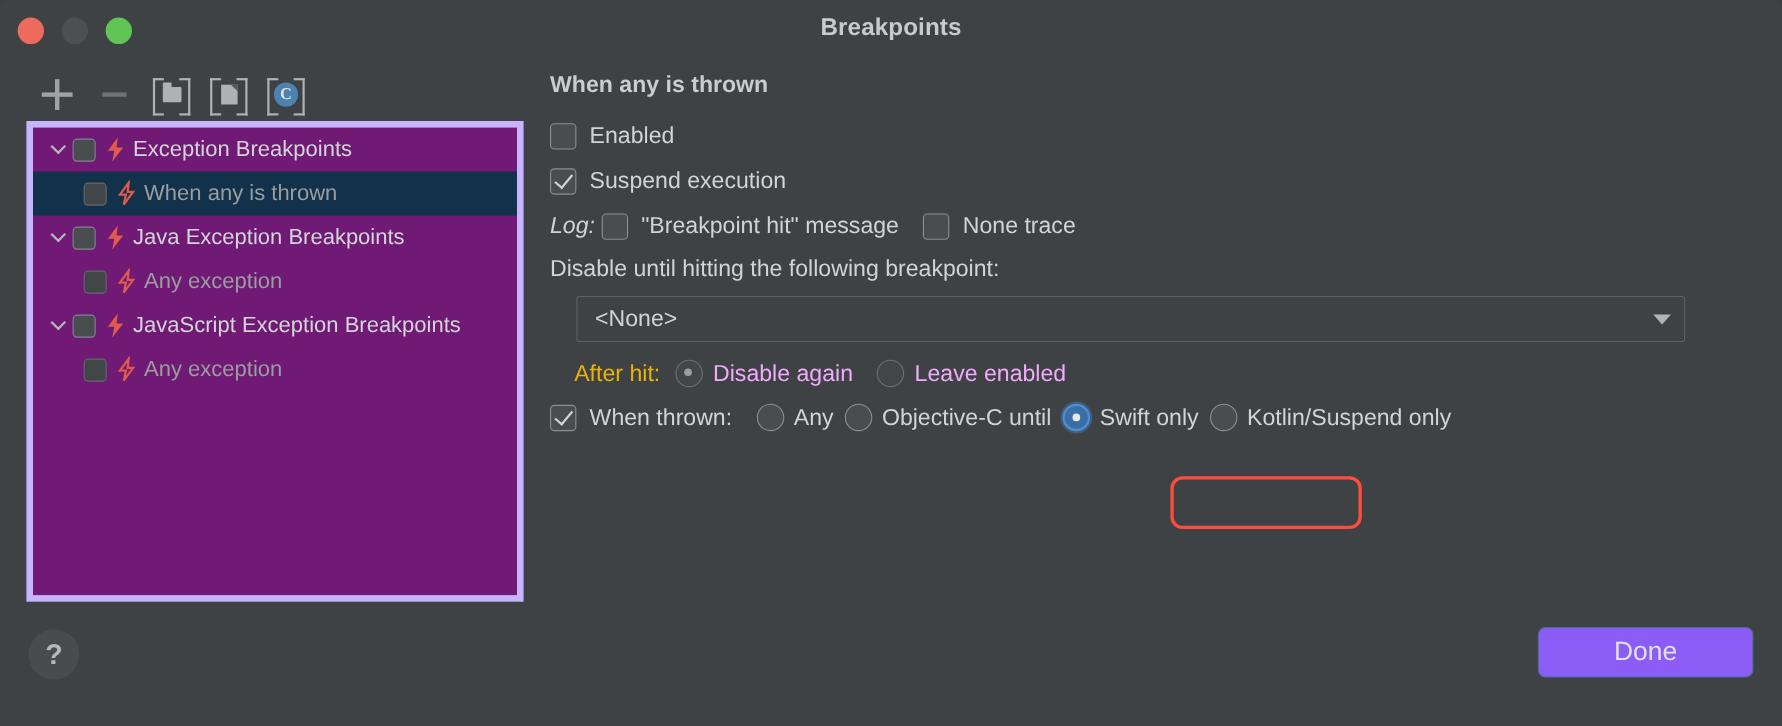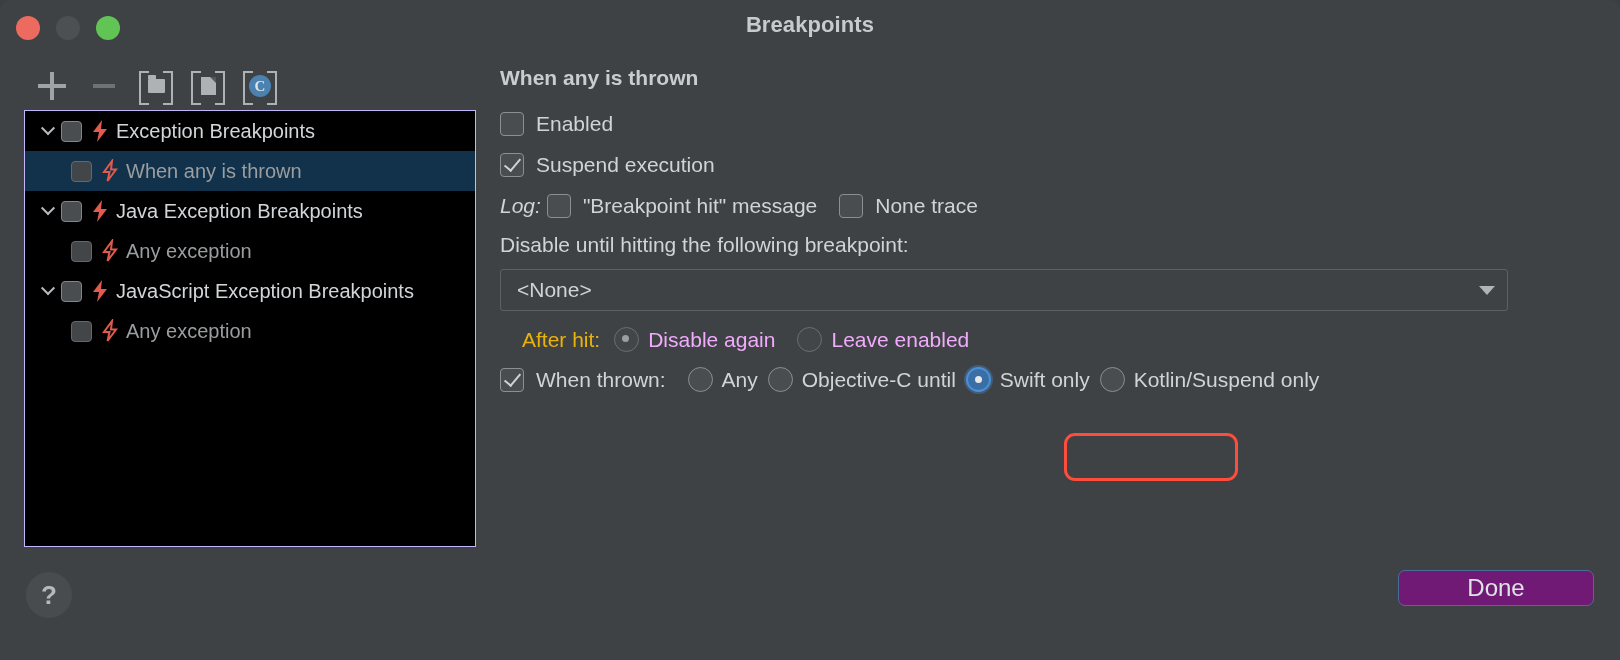--- a/index.html
+++ b/index.html
@@ -91,22 +91,22 @@
     color: #dfe3e5; font-size: 15px; font-weight: bold;
     font-family: "Liberation Serif", serif;
     display: flex; align-items: center; justify-content: center;
     line-height: 1;
   }
 
   
   #tree-panel {
     position: absolute; left: 24px; top: 110px;
     width: 452px; height: 437px;
-    background: #000000;
-    border: 1px solid #c4b5fd;
+    background: #701a75;
+    border: 6px solid #c4b5fd;
     overflow: hidden;
   }
   .tree-row {
     position: relative;
     height: 40px;
     display: flex; align-items: center;
     padding-left: 10px;
     white-space: nowrap;
     cursor: default;
   }
@@ -196,20 +196,21 @@
     border: 2px solid #4a90d9;
     background: #3b6ea5;
     box-shadow: 0 0 0 2px rgba(74,144,217,.35);
   }
   .radio.blue::after {
     content: ""; position: absolute; left: 7px; top: 7px;
     width: 7px; height: 7px; border-radius: 50%; background: #e4e8ea;
   }
 
   #combo {
+    margin-left: 24px;
     width: 1008px; height: 42px;
     background: #3f4244;
     border: 1px solid #5d6164;
     border-radius: 3px;
     display: flex; align-items: center;
     padding: 0 12px 0 16px;
     cursor: pointer;
     margin-bottom: 16px;
   }
   #combo-value { font-size: 21px; color: #d0d4d6; flex: 1; }
@@ -240,22 +241,22 @@
   #help-btn {
     position: absolute; left: 26px; top: 572px;
     width: 46px; height: 46px; border-radius: 50%;
     background: #494c4e;
     display: flex; align-items: center; justify-content: center;
     color: #b5b9bb; font-size: 26px; font-weight: bold;
     cursor: pointer;
   }
   #done-btn {
     position: absolute; left: 1398px; top: 570px;
-    width: 196px; height: 36px;
-    background: #701a75;
+    width: 196px; height: 46px;
+    background: #8b5cf6;
     border: 1px solid #4a6f96;
     border-radius: 7px;
     display: flex; align-items: center; justify-content: center;
     color: #dfe3e5; font-size: 24px;
     cursor: pointer;
   }
 </style>
 </head>
 <body>
 

